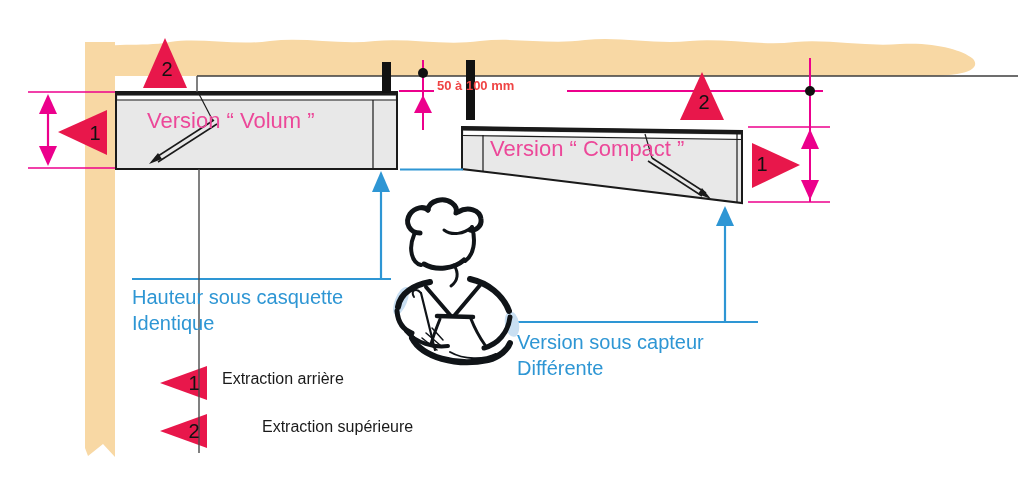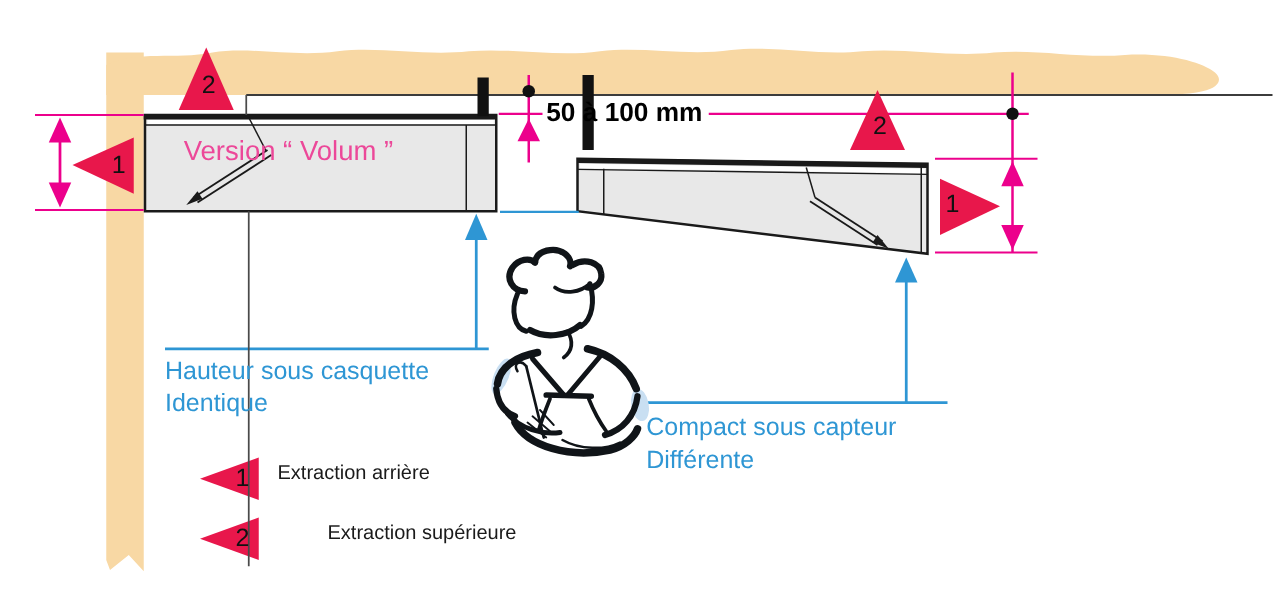--- a/index.html
+++ b/index.html
@@ -3,21 +3,21 @@
 <meta charset="utf-8">
 <style>
   html,body{margin:0;padding:0;background:#fff;}
   #stage{
     position:relative;width:1024px;height:481px;overflow:hidden;background:#fff;
     font-family:"Liberation Sans",sans-serif;
   }
   #art{position:absolute;left:0;top:0;}
   .lbl{position:absolute;white-space:nowrap;line-height:1.1;}
   .version-label{font-size:22px;color:#ec4899;}
-  .gap-label{font-size:21px;font-weight:bold;color:#000000;}
+  .gap-label{font-size:13px;font-weight:bold;color:#ef4444;}
   .blue-caption{font-size:20px;color:#2E96D4;line-height:26px;}
   .legend-label{font-size:16px;color:#1a1a1a;}
   .marker-num{
     position:absolute;font-size:20px;color:#111;
     transform:translate(-50%,-50%);
   }
 </style>
 </head>
 <body>
 
@@ -153,30 +153,31 @@
       <path d="M38,136 L52,148 M44,131 L55,143 M34,141 L49,153" stroke-width="1.5"></path>
 
       <path d="M18,134 C28,146 46,151 60,149" stroke-width="4"></path>
       <path d="M24,141 C34,160 68,170 100,163 C112,160 120,152 122,146" stroke-width="6"></path>
       <path d="M62,155 C76,163 96,163 108,157" stroke-width="2"></path>
     </g>
   </svg>
 
   <div class="lbl version-label" style="left:147px;top:109px;">Version “ Volum ”</div>
 
+  <div class="lbl version-label" style="left:490px;top:137px;">Version “ Compact ”</div>
 
   <div class="lbl gap-label" style="left:437px;top:79px;">50 à 100 mm</div>
 
   <div class="lbl blue-caption" style="left:132px;top:284px;">
     <div>Hauteur sous casquette</div>
     <div>Identique</div>
   </div>
 
   <div class="lbl blue-caption" style="left:517px;top:329px;">
-    <div>Compact sous capteur</div>
+    <div>Version sous capteur</div>
     <div>Différente</div>
   </div>
 
   <span class="marker-num" style="left:167px;top:69px;">2</span>
   <span class="marker-num" style="left:95px;top:133px;">1</span>
   <span class="marker-num" style="left:704px;top:102px;">2</span>
   <span class="marker-num" style="left:762px;top:164px;">1</span>
 
   <span class="marker-num" style="left:194px;top:383px;">1</span>
   <span class="marker-num" style="left:194px;top:431px;">2</span>

